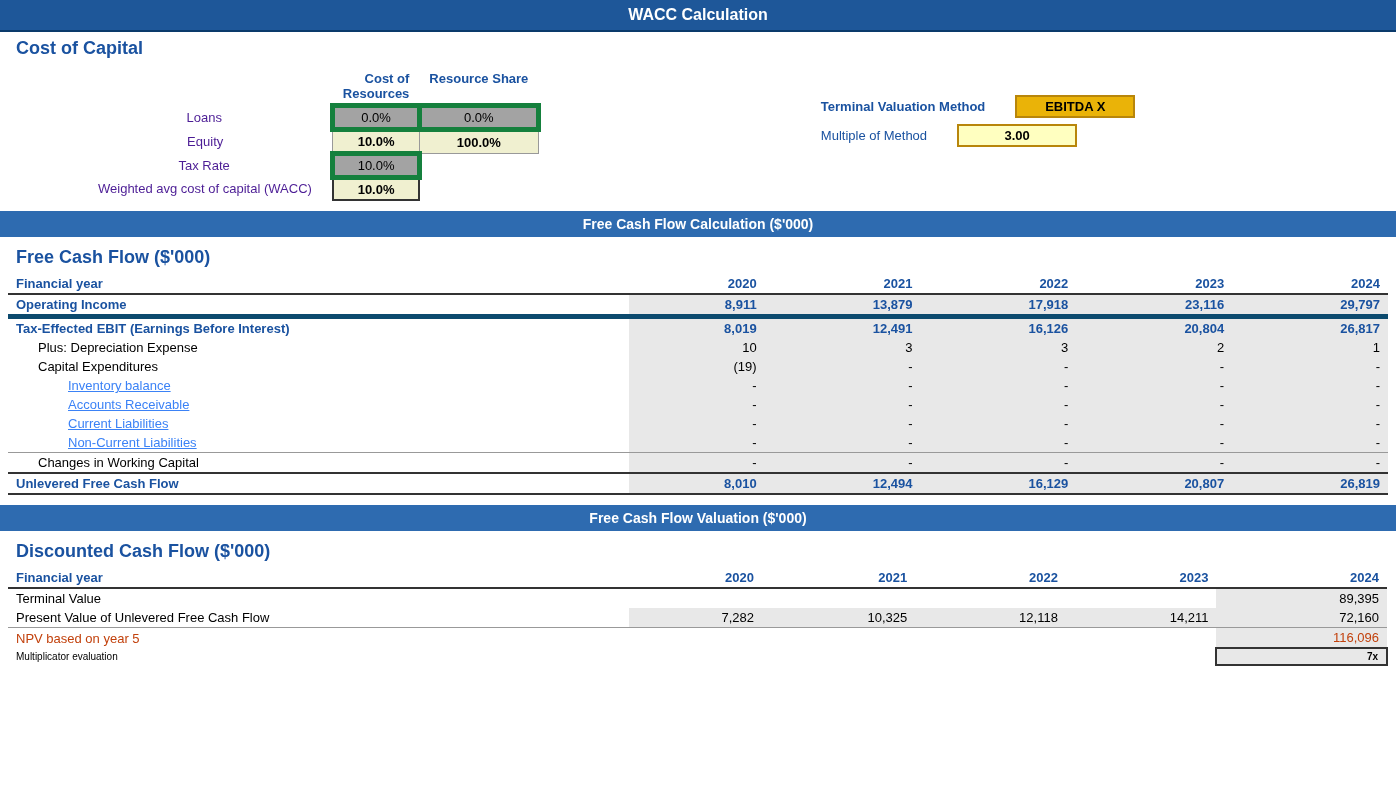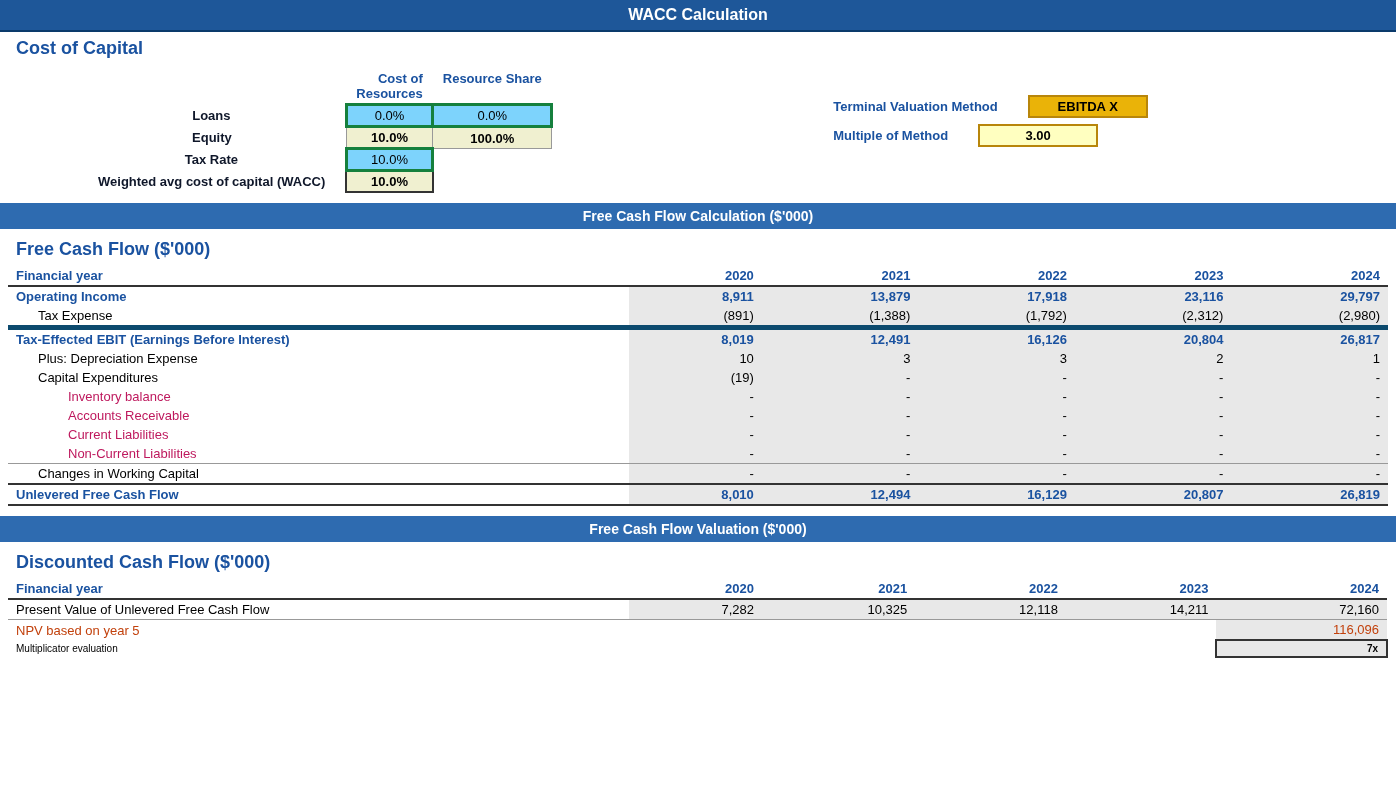--- a/index.html
+++ b/index.html
@@ -50,35 +50,35 @@
     }
 
     .cost-table td {
       text-align: center;
       padding: 2px 10px;
       font-size: 13px;
     }
 
     .label-col {
       text-align: center;
-      color: #0f172a;
-      font-weight: bold;
+      color: #4c1d95;
+      font-weight: normal;
       padding-right: 20px !important;
     }
 
     .input-cell {
       background: #f0f0d0;
       border: 1px solid #999;
       font-weight: bold;
       min-width: 80px;
     }
 
     .input-cell-blue {
-      background: #7dd3fc;
-      border: 3px solid #15803d;
+      background: #a3a3a3;
+      border: 5px solid #15803d;
       min-width: 80px;
     }
 
     .wacc-cell {
       background: #f0f0d0;
       border: 2px solid #333;
       font-weight: bold;
     }
 
     .tv-box {
@@ -120,21 +120,21 @@
     }
 
     .fcf-table td {
       padding: 2px 8px;
       font-size: 13px;
     }
 
     .row-label { color: #000; }
     .row-label-bold { color: #1a52a0; font-weight: bold; }
     .row-label-indent1 { padding-left: 30px !important; color: #000; }
-    .row-label-indent2 { padding-left: 60px !important; color: #be185d; }
+    .row-label-indent2 { padding-left: 60px !important; color: #3b82f6; text-decoration: underline; }
 
     .num-cell {
       text-align: right;
       background: #e8e8e8;
       color: #000;
     }
 
     .num-cell-blue-bold {
       text-align: right;
       background: #e8e8e8;
@@ -275,21 +275,21 @@
         </tr>
       </tbody>
     </table>
 
     <div style="margin-left: 280px; margin-top: 30px;">
       <div style="display:flex; align-items: center; gap: 30px; margin-bottom: 6px;">
         <div style="color:#1a52a0; font-weight:bold; font-size:13px;">Terminal Valuation Method</div>
         <div class="tv-box">EBITDA X</div>
       </div>
       <div style="display:flex; align-items: center; gap: 30px;">
-        <div style="color:#1a52a0; font-weight:bold; font-size:13px;">Multiple of Method</div>
+        <div style="color:#1a52a0; font-weight:normal; font-size:13px;">Multiple of Method</div>
         <div class="tv-box tv-box-yellow">3.00</div>
       </div>
     </div>
   </div>
 </div>
 
 <div class="section-title">Free Cash Flow Calculation ($'000)</div>
 
 <div class="fcf-section">
   <div class="section-header">Free Cash Flow ($'000)</div>
@@ -309,28 +309,20 @@
 
       <tr class="operating-income-row">
         <td class="row-label-bold">Operating Income</td>
         <td class="num-cell-blue-bold">8,911</td>
         <td class="num-cell-blue-bold">13,879</td>
         <td class="num-cell-blue-bold">17,918</td>
         <td class="num-cell-blue-bold">23,116</td>
         <td class="num-cell-blue-bold">29,797</td>
       </tr>
 
-      <tr>
-        <td class="row-label-indent1">Tax Expense</td>
-        <td class="num-cell">(891)</td>
-        <td class="num-cell">(1,388)</td>
-        <td class="num-cell">(1,792)</td>
-        <td class="num-cell">(2,312)</td>
-        <td class="num-cell">(2,980)</td>
-      </tr>
 
       <tr class="tax-effected-row" style="border-top:5px solid #0c4a6e;">
         <td class="row-label-bold">Tax-Effected EBIT (Earnings Before Interest)</td>
         <td class="num-cell-blue-bold">8,019</td>
         <td class="num-cell-blue-bold">12,491</td>
         <td class="num-cell-blue-bold">16,126</td>
         <td class="num-cell-blue-bold">20,804</td>
         <td class="num-cell-blue-bold">26,817</td>
       </tr>
 
@@ -420,20 +412,28 @@
         <th class="label-th">Financial year</th>
         <th>2020</th>
         <th>2021</th>
         <th>2022</th>
         <th>2023</th>
         <th>2024</th>
       </tr>
     </thead>
     <tbody>
 
+      <tr>
+        <td class="row-label">Terminal Value</td>
+        <td class="empty-cell"></td>
+        <td class="empty-cell"></td>
+        <td class="empty-cell"></td>
+        <td class="empty-cell"></td>
+        <td class="num-cell">89,395</td>
+      </tr>
 
       <tr>
         <td class="row-label">Present Value of Unlevered Free Cash Flow</td>
         <td class="num-cell">7,282</td>
         <td class="num-cell">10,325</td>
         <td class="num-cell">12,118</td>
         <td class="num-cell">14,211</td>
         <td class="num-cell">72,160</td>
       </tr>
 

